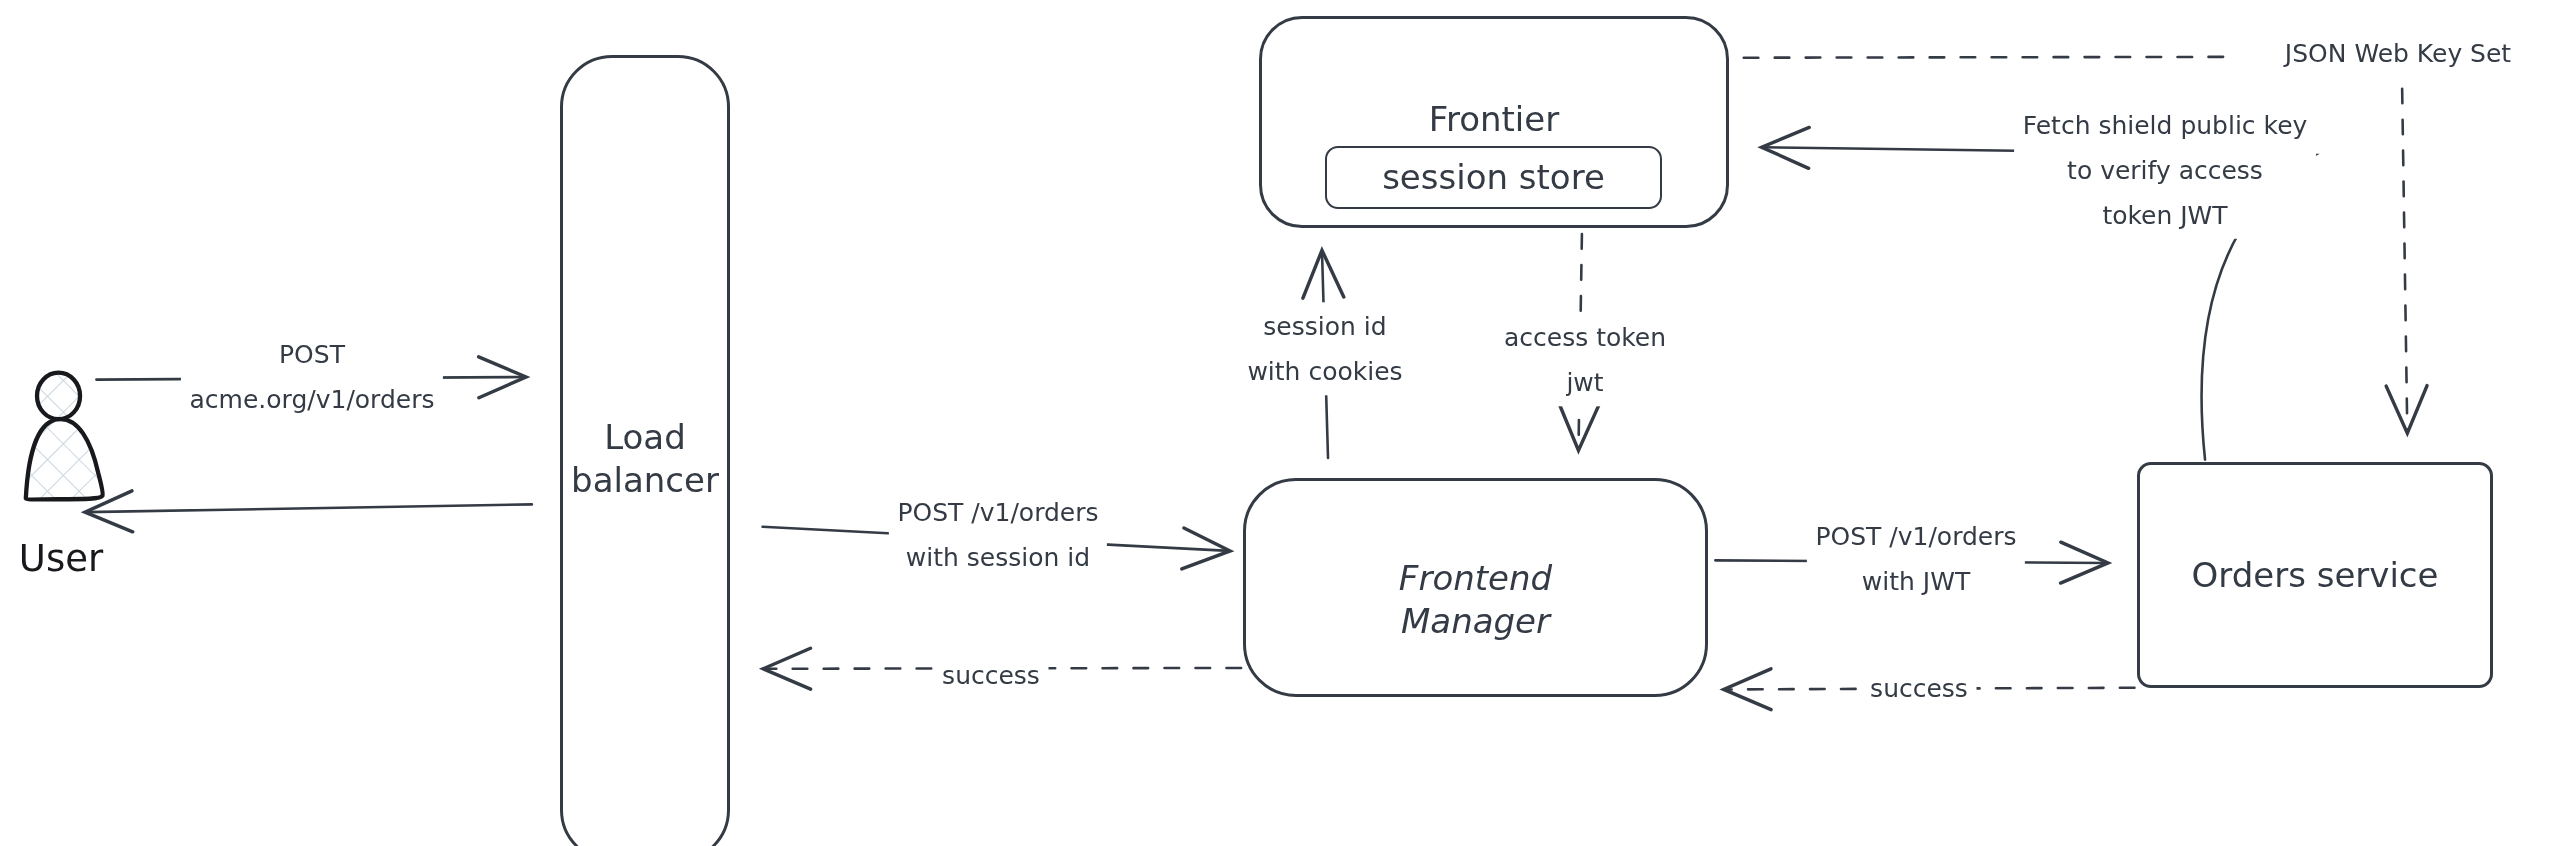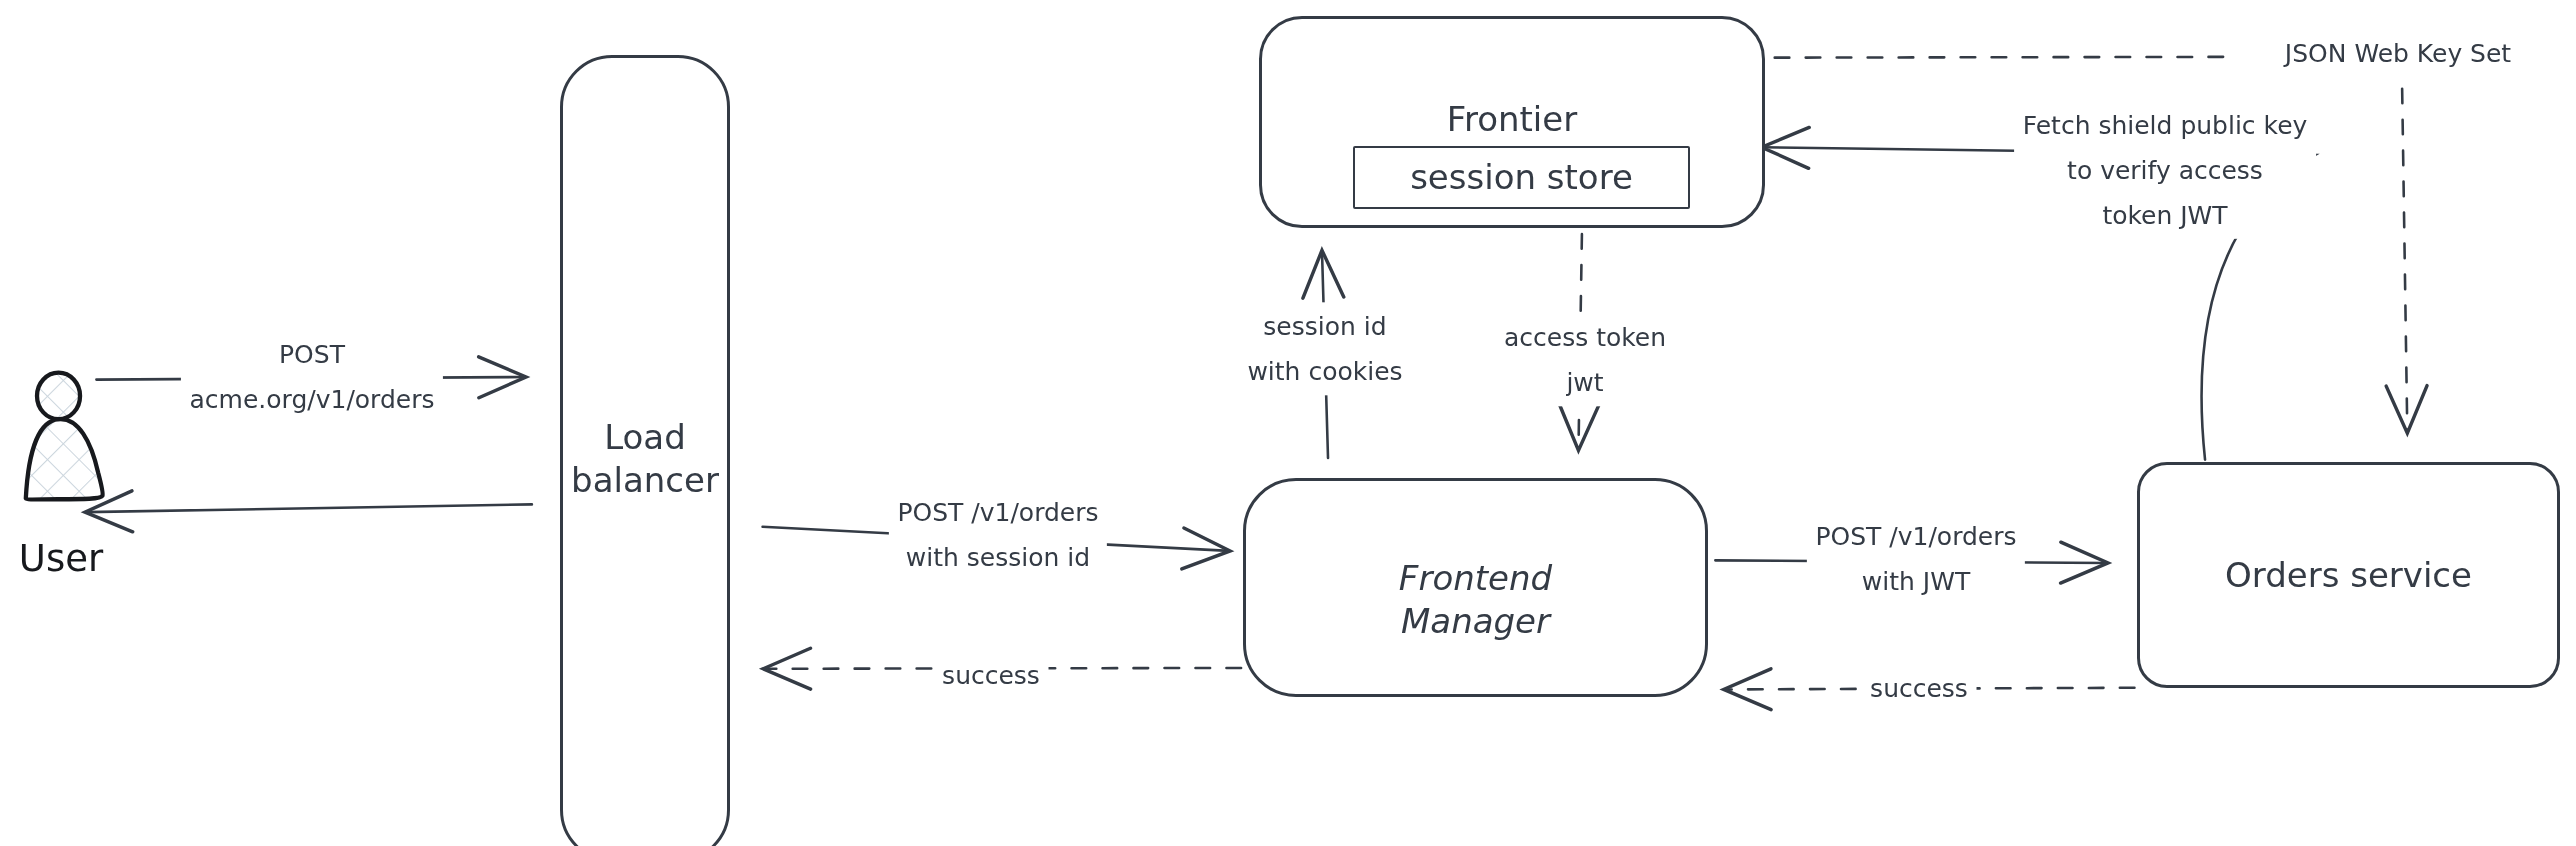--- a/index.html
+++ b/index.html
@@ -17,26 +17,26 @@
     border:3px solid #343b45;
     background:#ffffff;
     box-sizing:border-box;
     display:flex;align-items:center;justify-content:center;
   }
   .nlabel{
     font-size:34px;line-height:43px;text-align:center;
     white-space:pre-line;color:#343b45;
   }
   .node-load-balancer{left:560px;top:23px;width:170px;height:807px;border-radius:52px;margin-top:32px;}
-  .node-frontier{left:1259px;top:15.5px;width:506px;height:212px;border-radius:43px;align-items:flex-start;}
+  .node-frontier{left:1259px;top:15.5px;width:470px;height:212px;border-radius:43px;align-items:flex-start;}
   .node-frontier .nlabel{margin-top:79px;}
-  .node-session-store{left:1325px;top:146px;width:337px;height:63px;border-radius:2px;border-width:2.6px;margin-left:28px;}
+  .node-session-store{left:1325px;top:146px;width:337px;height:63px;border-radius:13px;border-width:2.6px;}
   .node-frontend-manager{left:1243px;top:478px;width:465px;height:219px;border-radius:53px;font-style:italic;}
   .node-frontend-manager .nlabel{margin-top:24px;}
-  .node-orders-service{left:2137px;top:462px;width:423px;height:226px;border-radius:30px;}
+  .node-orders-service{left:2137px;top:462px;width:356px;height:226px;border-radius:14px;}
   .elabel{
     position:absolute;transform:translate(-50%,-50%);
     background:#ffffff;padding:1.7px 8.6px;
     font-size:25px;line-height:45px;text-align:center;
     white-space:pre-line;color:#343b45;
   }
   .elabel.nowrap{white-space:nowrap;}
   .user-name{
     position:absolute;transform:translate(-50%,-50%);
     font-size:37px;color:#17191d;white-space:nowrap;

